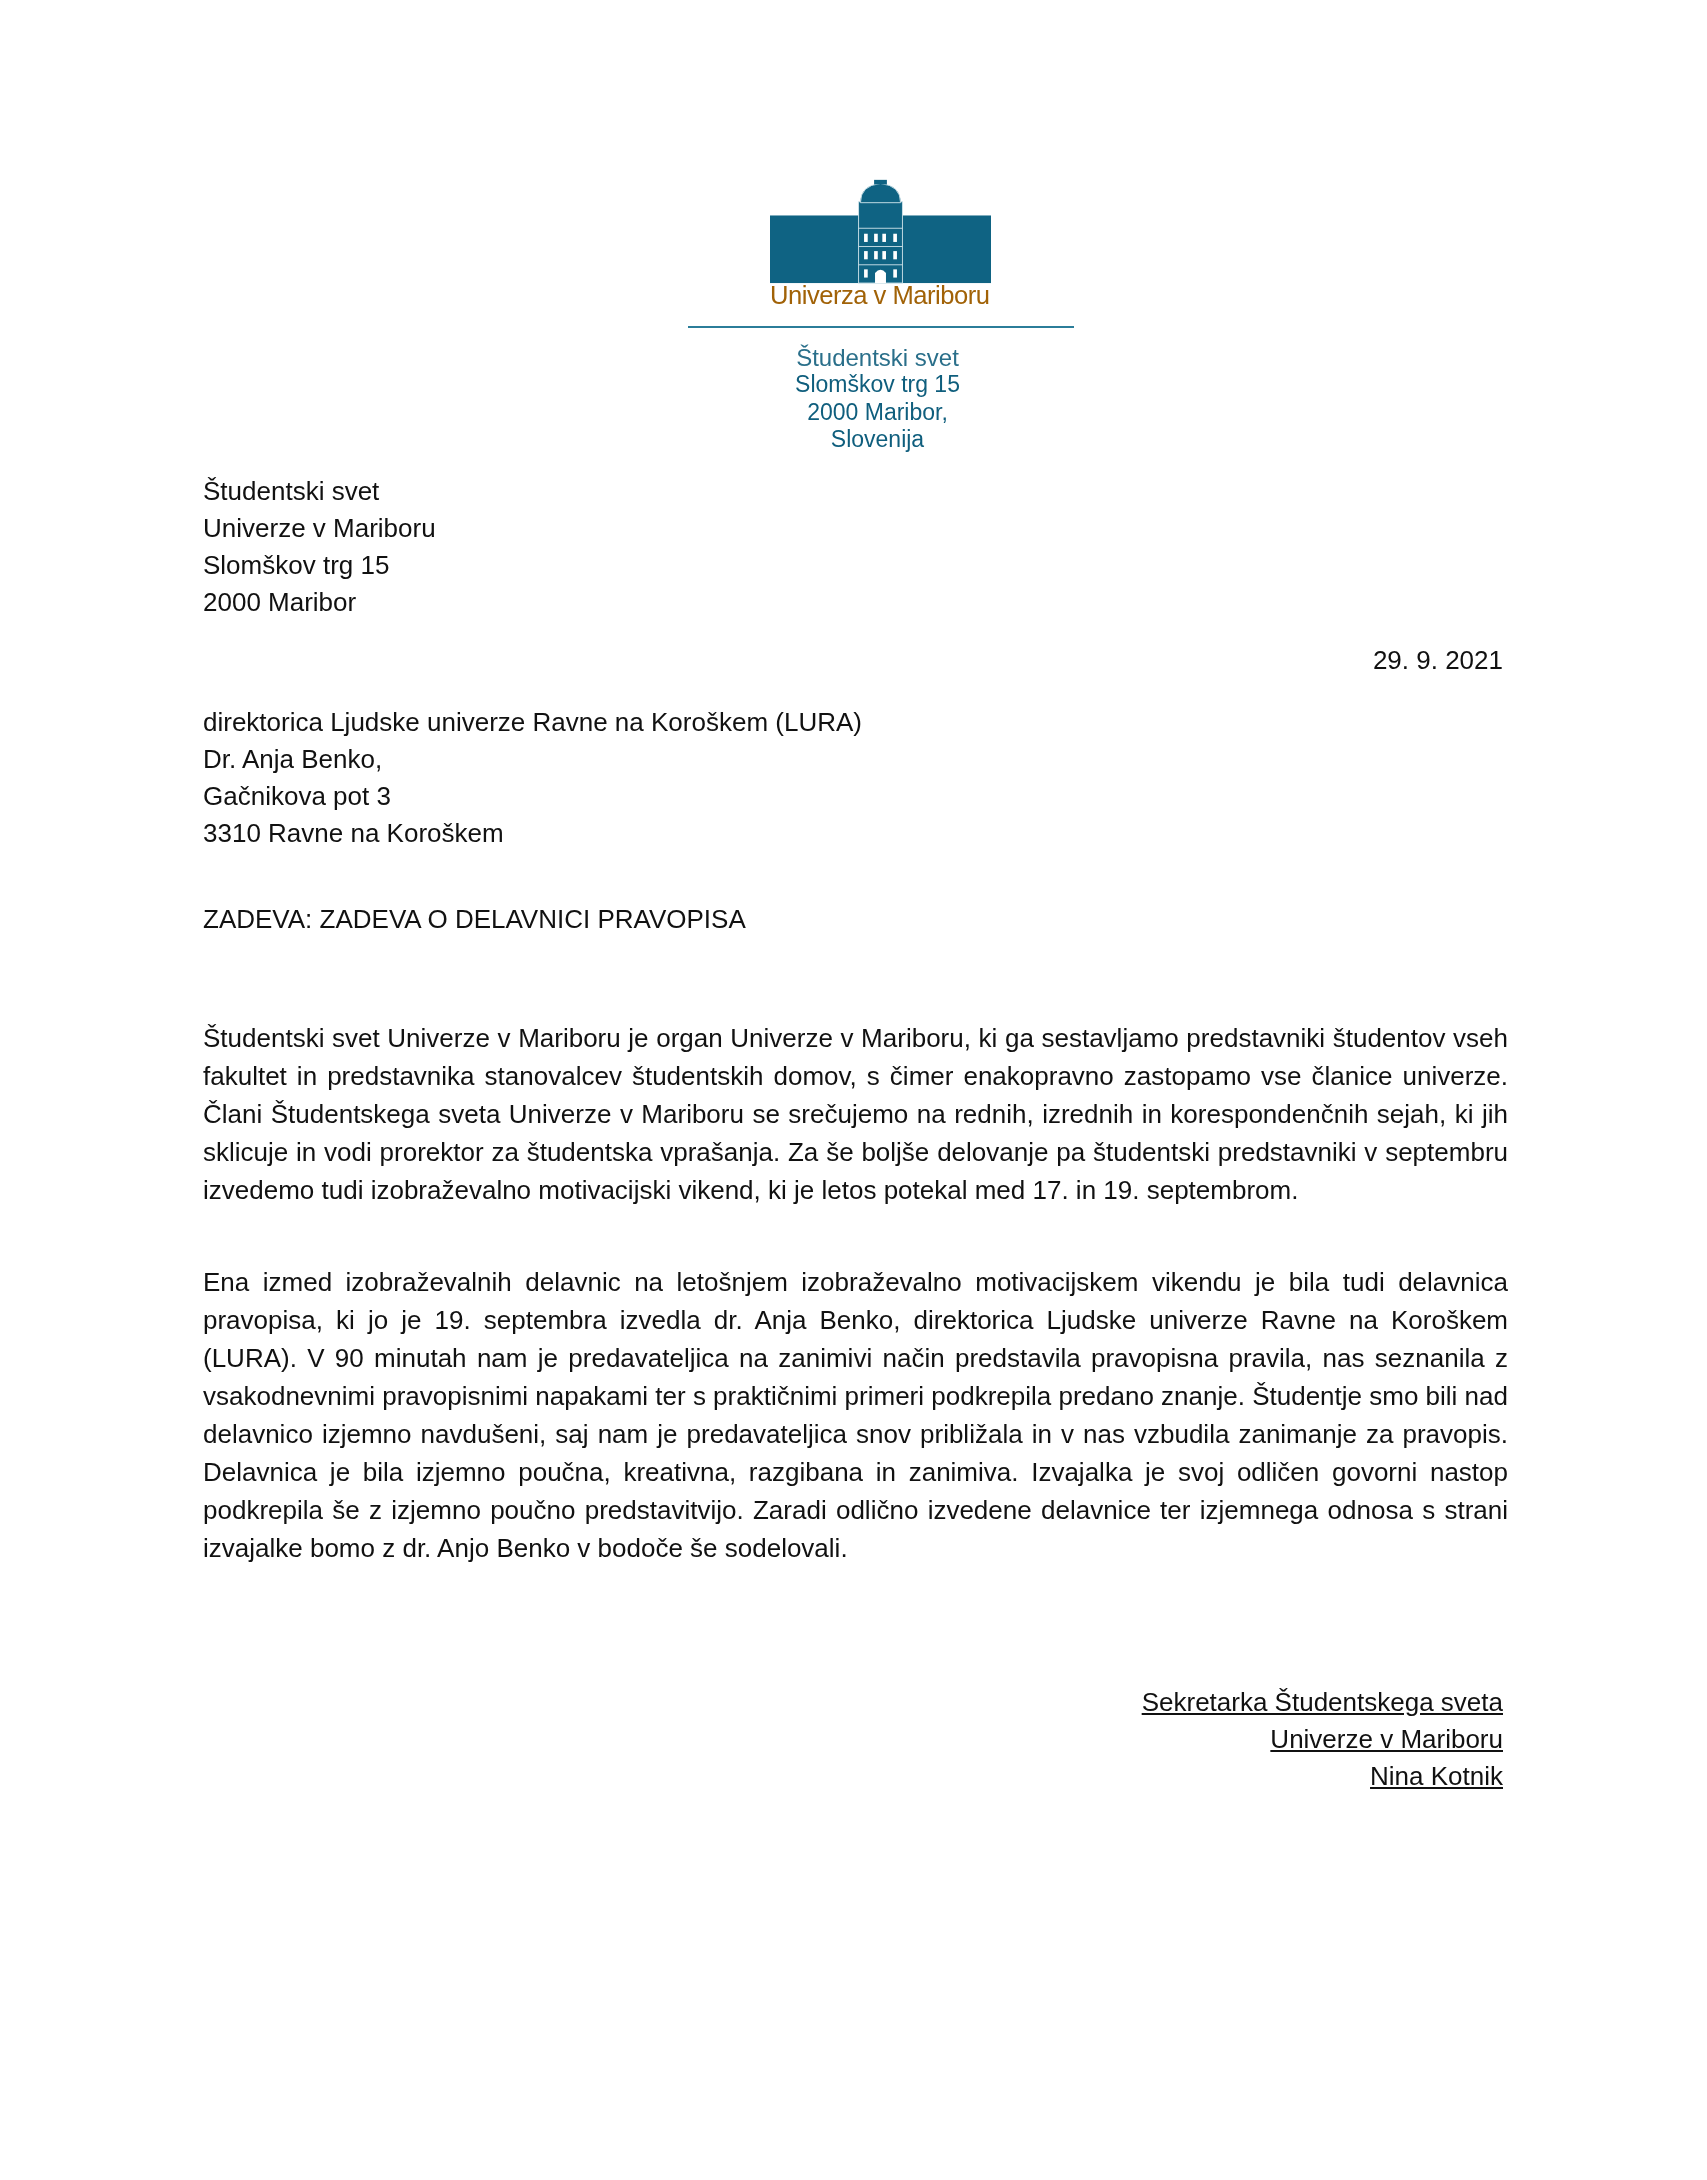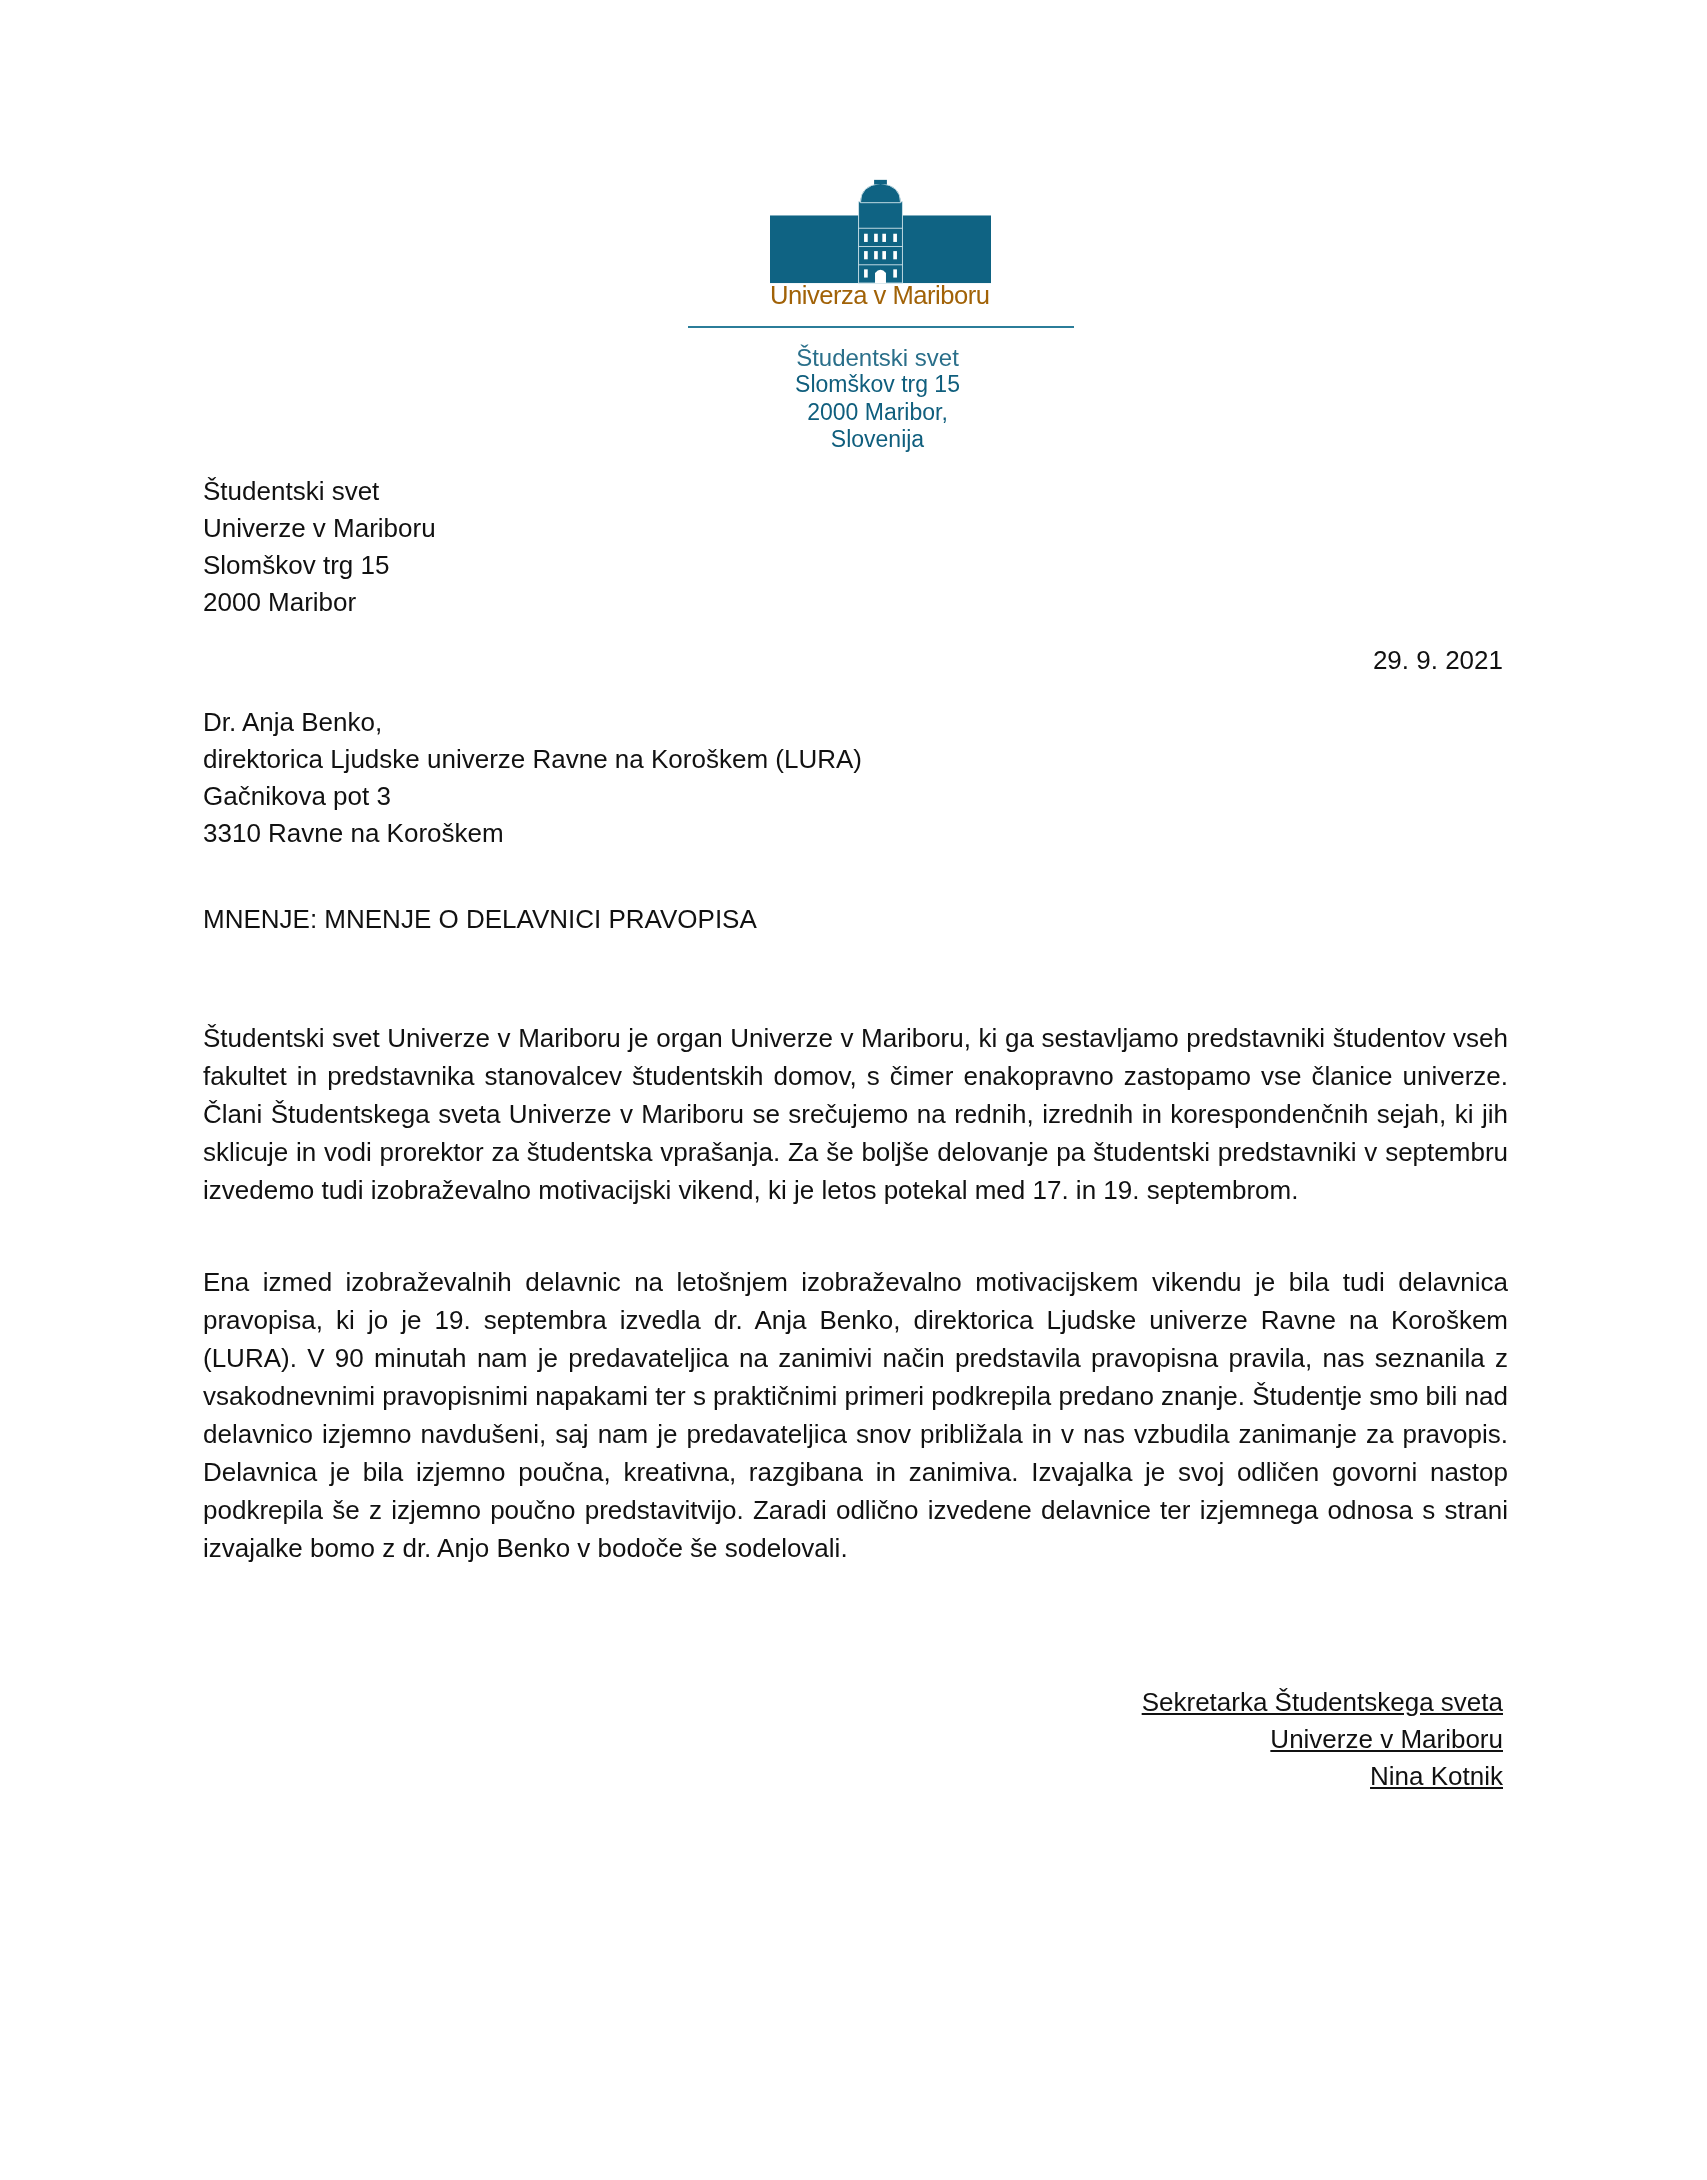--- a/index.html
+++ b/index.html
@@ -66,27 +66,27 @@
 <div class="block sender">
   <span class="line">Študentski svet</span>
   <span class="line">Univerze v Mariboru</span>
   <span class="line">Slomškov trg 15</span>
   <span class="line">2000 Maribor</span>
 </div>
 
 <div class="block date">29. 9. 2021</div>
 
 <div class="block recipient">
+  <span class="line">direktorica Ljudske univerze Ravne na Koroškem (LURA)</span>
   <span class="line">Dr. Anja Benko,</span>
-  <span class="line">direktorica Ljudske univerze Ravne na Koroškem (LURA)</span>
   <span class="line">Gačnikova pot 3</span>
   <span class="line">3310 Ravne na Koroškem</span>
 </div>
 
-<div class="block subject">MNENJE: MNENJE O DELAVNICI PRAVOPISA</div>
+<div class="block subject">ZADEVA: ZADEVA O DELAVNICI PRAVOPISA</div>
 
 <p class="para p1" style="margin:0">Študentski svet Univerze v Mariboru je organ Univerze v Mariboru, ki ga sestavljamo predstavniki študentov vseh fakultet in predstavnika stanovalcev študentskih domov, s čimer enakopravno zastopamo vse članice univerze. Člani Študentskega sveta Univerze v Mariboru se srečujemo na rednih, izrednih in korespondenčnih sejah, ki jih sklicuje in vodi prorektor za študentska vprašanja. Za še boljše delovanje pa študentski predstavniki v septembru izvedemo tudi izobraževalno motivacijski vikend, ki je letos potekal med 17. in 19. septembrom.</p>
 <p class="para p2" style="margin:0">Ena izmed izobraževalnih delavnic na letošnjem izobraževalno motivacijskem vikendu je bila tudi delavnica pravopisa, ki jo je 19. septembra izvedla dr. Anja Benko, direktorica Ljudske univerze Ravne na Koroškem (LURA). V 90 minutah nam je predavateljica na zanimivi način predstavila pravopisna pravila, nas seznanila z vsakodnevnimi pravopisnimi napakami ter s praktičnimi primeri podkrepila predano znanje. Študentje smo bili nad delavnico izjemno navdušeni, saj nam je predavateljica snov približala in v nas vzbudila zanimanje za pravopis. Delavnica je bila izjemno poučna, kreativna, razgibana in zanimiva. Izvajalka je svoj odličen govorni nastop podkrepila še z izjemno poučno predstavitvijo. Zaradi odlično izvedene delavnice ter izjemnega odnosa s strani izvajalke bomo z dr. Anjo Benko v bodoče še sodelovali.</p>
 
 <div class="block signature">
   <span class="line">Sekretarka Študentskega sveta</span>
   <span class="line">Univerze v Mariboru</span>
   <span class="line">Nina Kotnik</span>
 </div>
 

